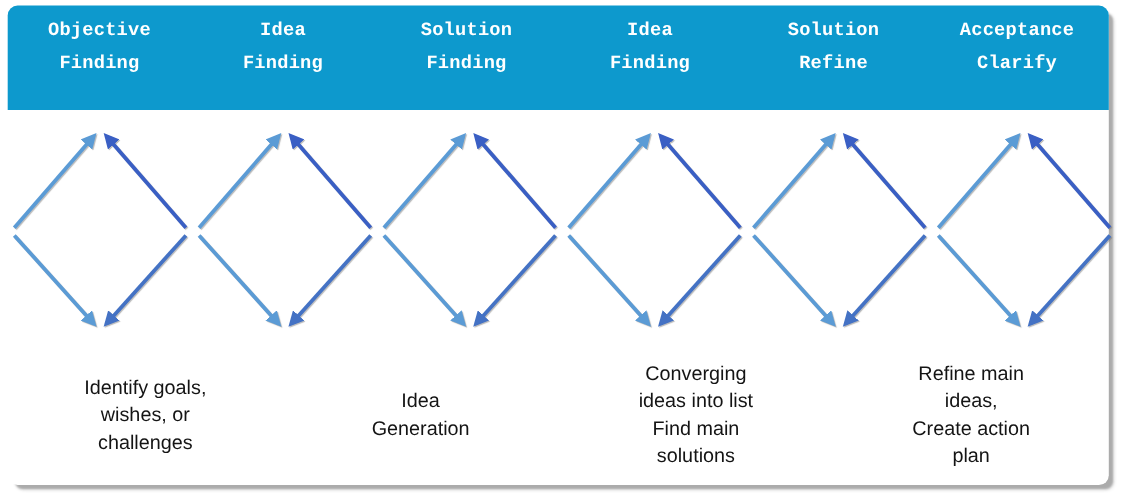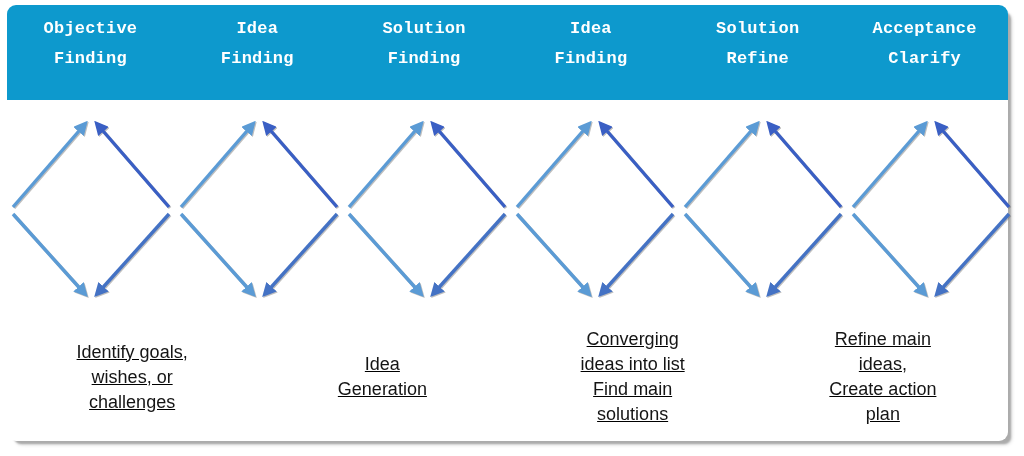--- a/index.html
+++ b/index.html
@@ -47,21 +47,20 @@
     align-items:flex-start;
   }
   svg.diamond{
     width:168px;height:200px;
     filter:drop-shadow(1.2px 1.5px 0.6px rgba(110,110,110,0.45));
   }
   .desc-row{
     display:flex;
     height:128px;
     align-items:center;
-    text-decoration:underline;
   }
   .desc-cell{
     flex:1;
     text-align:center;
     font-size:18px;
     line-height:25px;
     white-space:pre-line;
     color:#141414;
   }
 </style>

